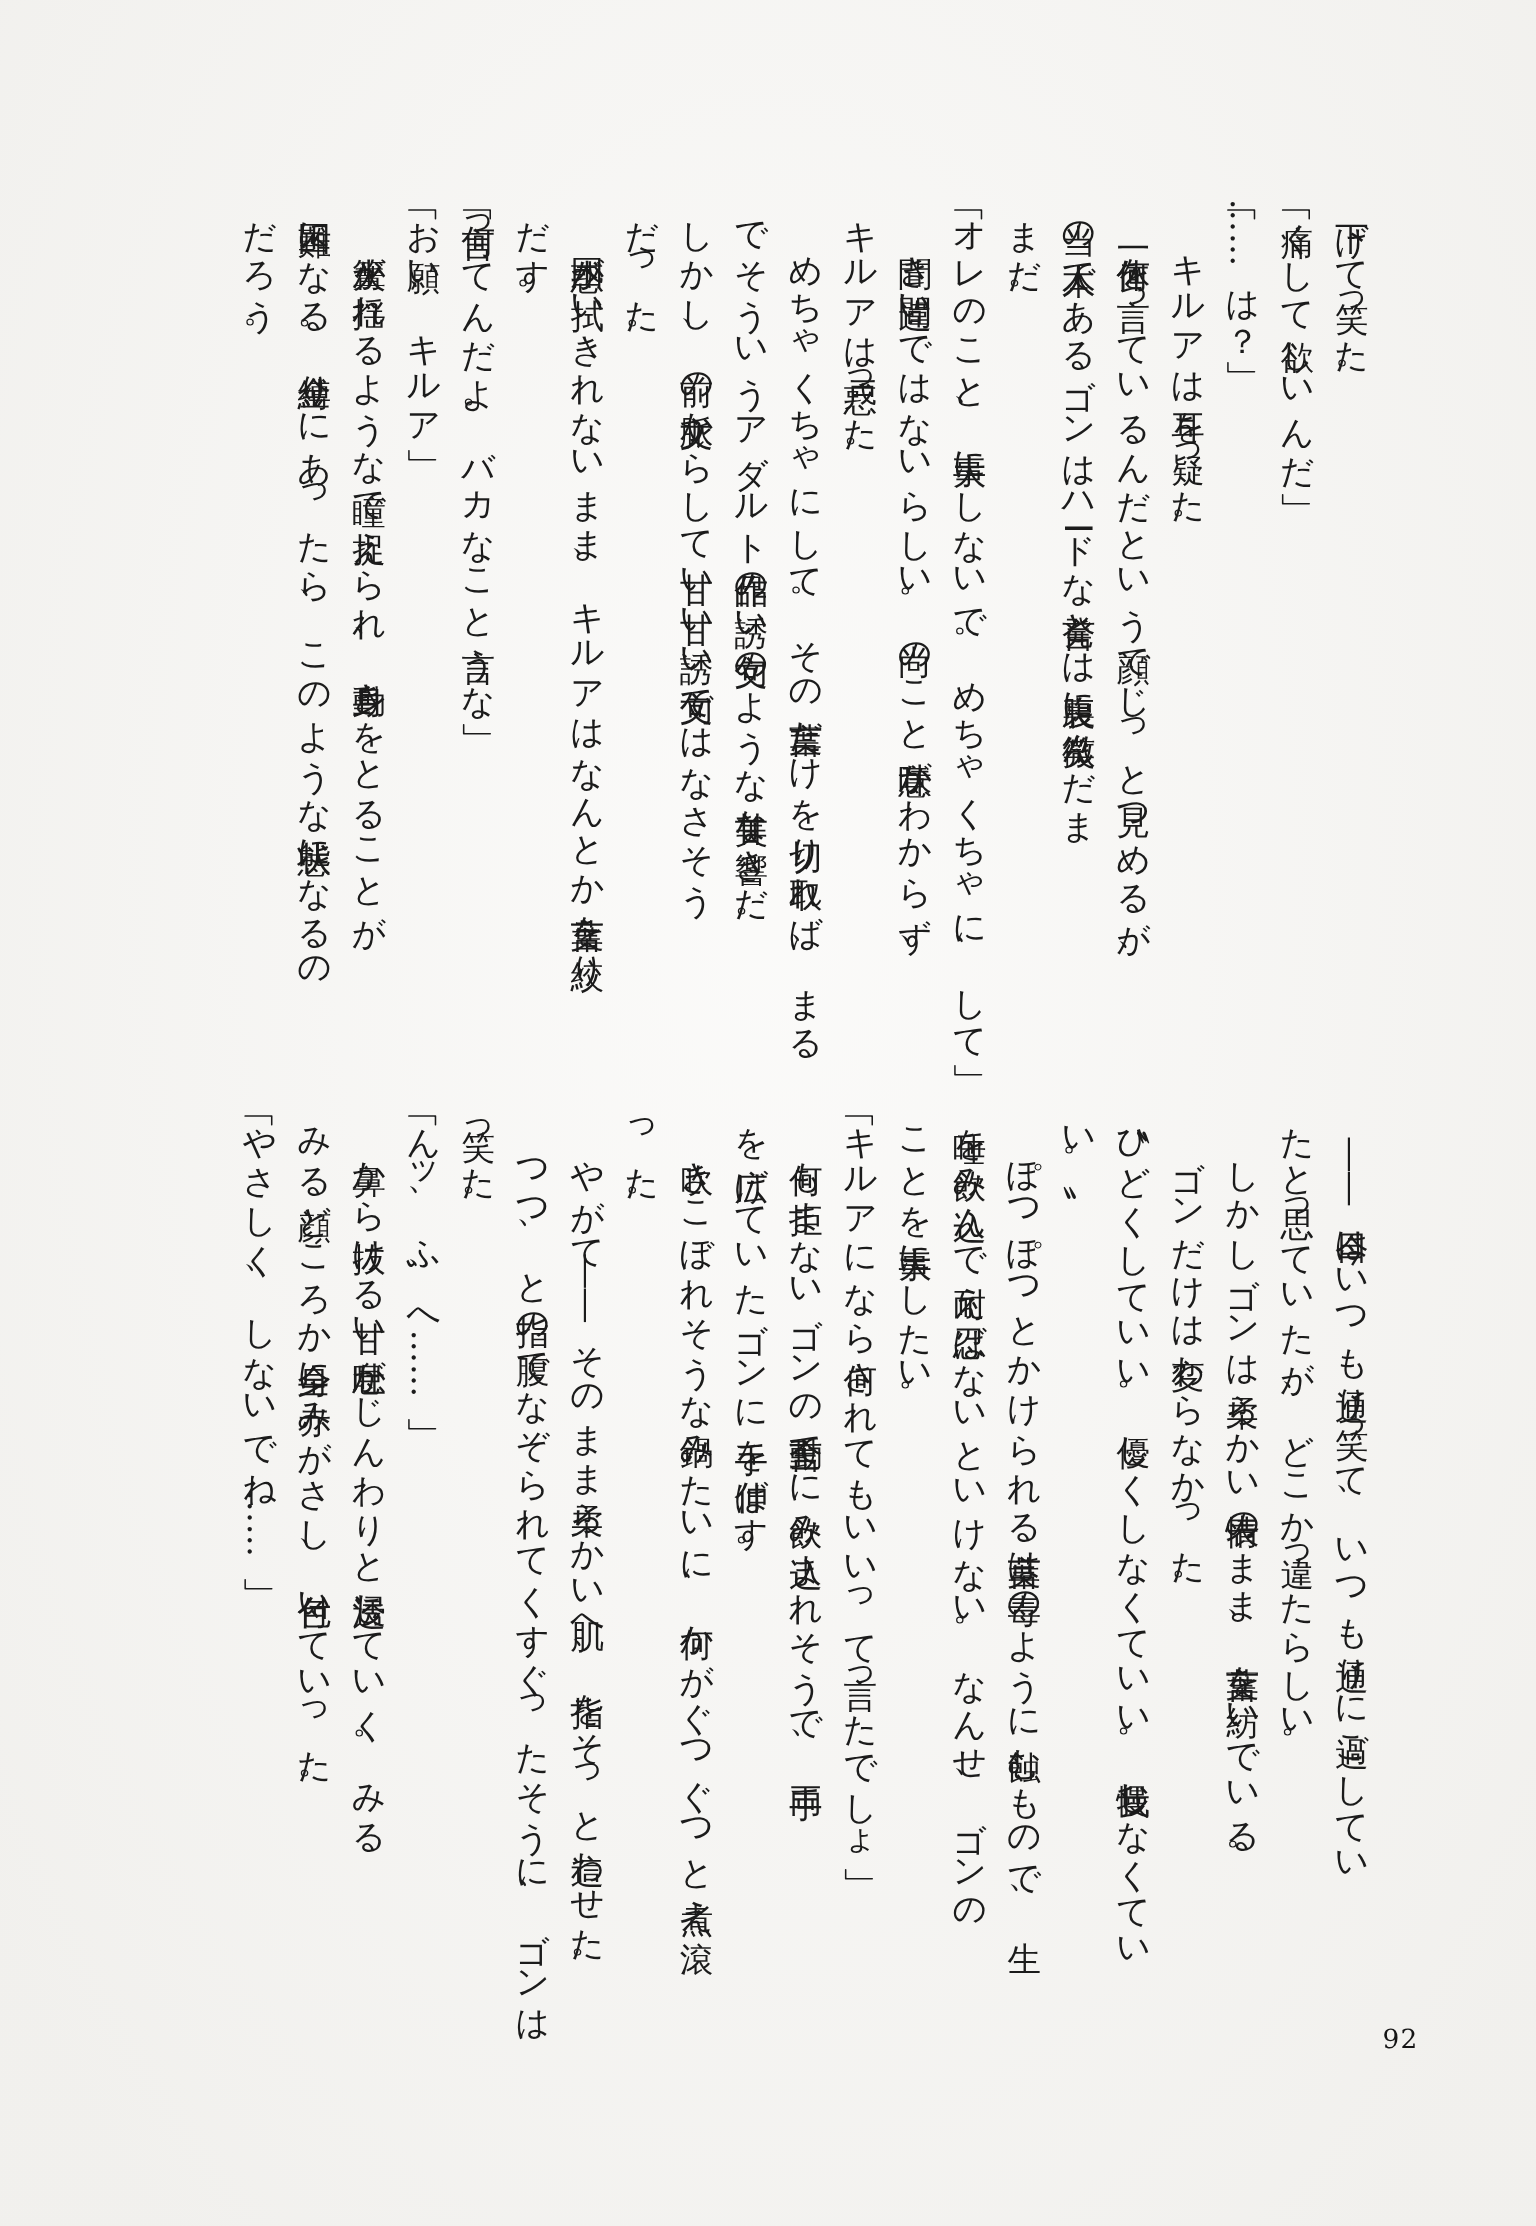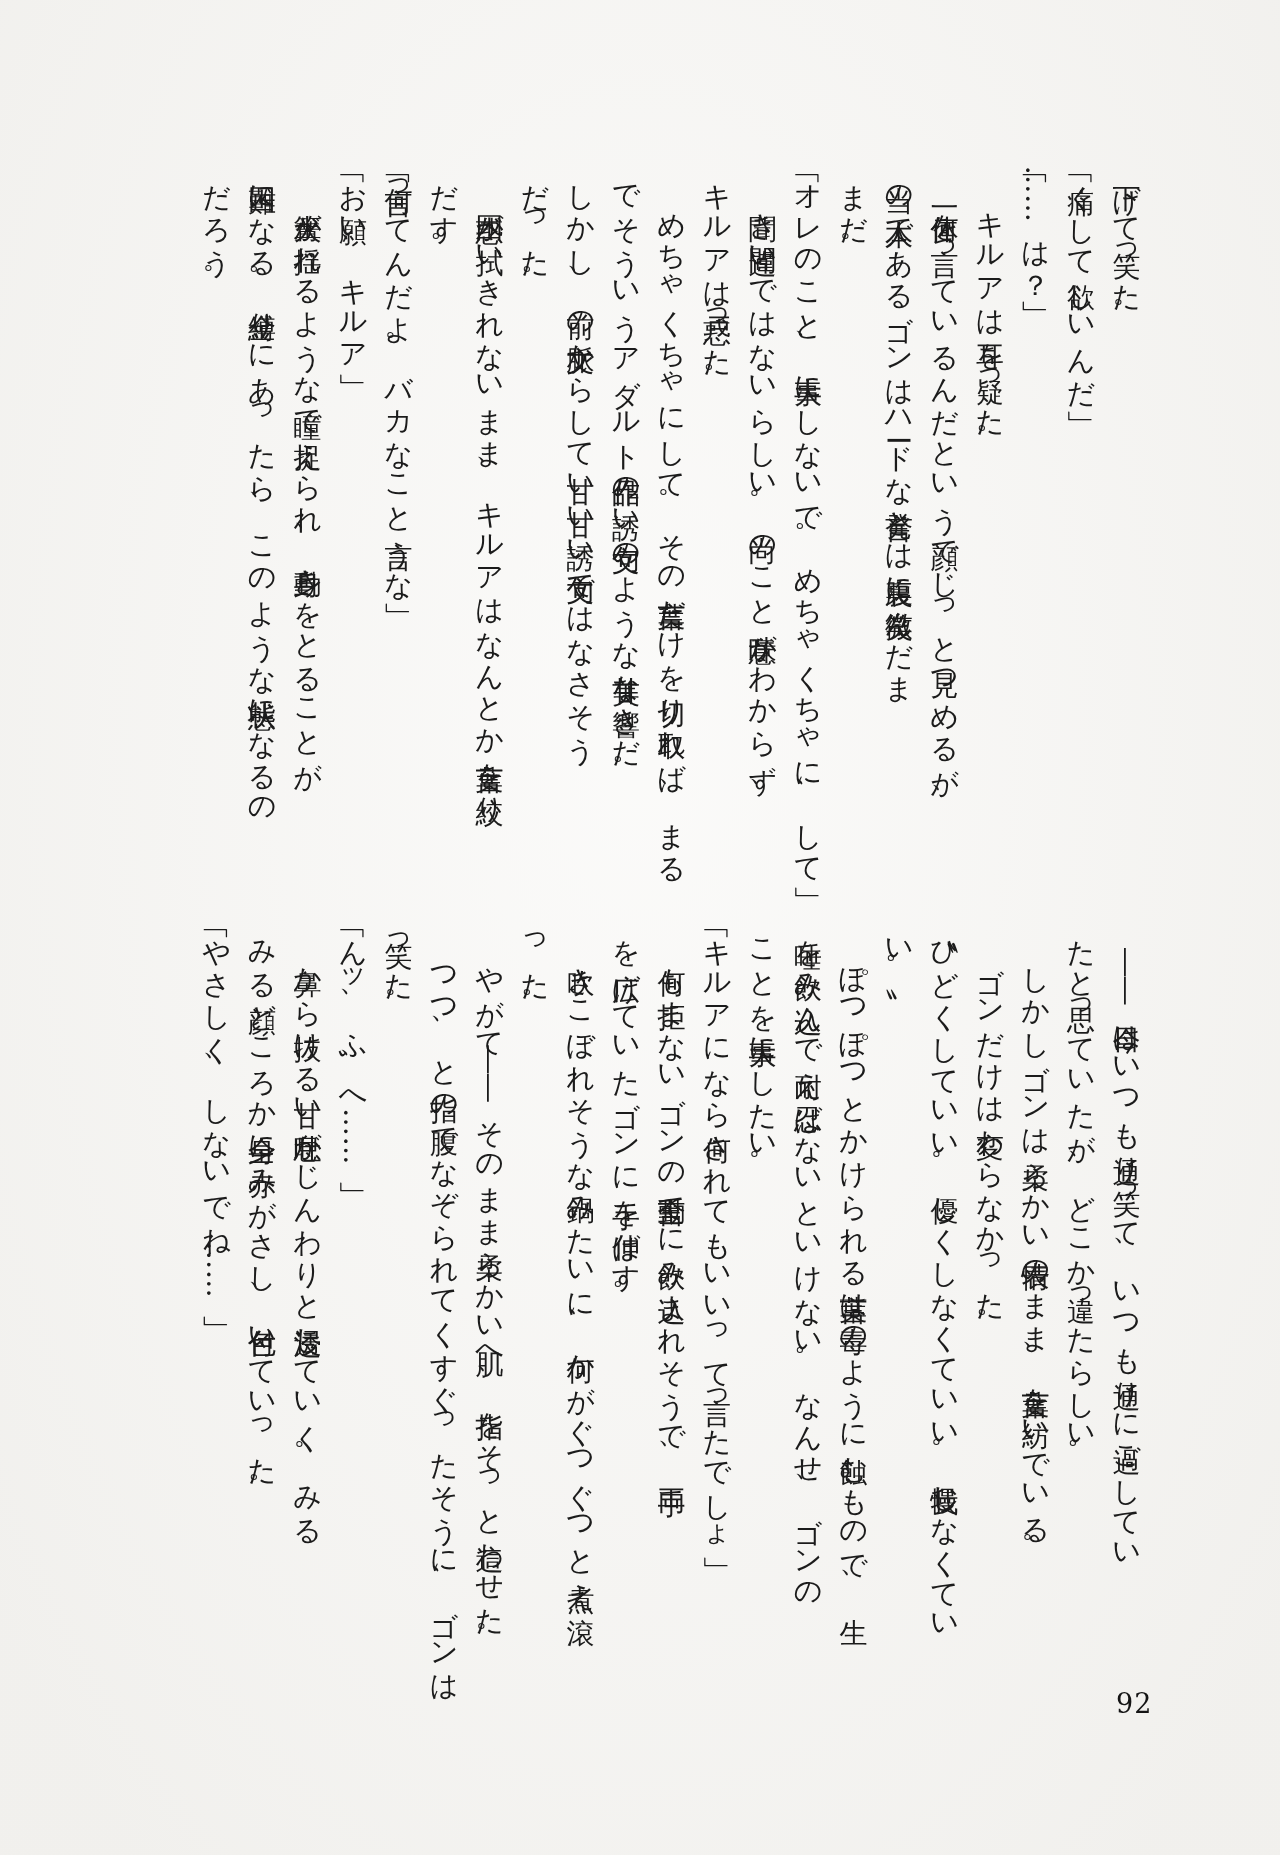--- a/index.html
+++ b/index.html
@@ -37,23 +37,23 @@
     padding: 0;
     white-space: nowrap;
   }
   .text-block .line.indent {
     text-indent: 28px;
   }
   #block-1 { top: 165px; }
   #block-2 { top: 920px; }
   .page-number {
     position: absolute;
-    left: 1116px;
+    left: 1152px;
     top: 1688px;
-    font-size: 27px;
+    font-size: 22px;
     color: #141414;
     letter-spacing: 1px;
   }
 </style>
 </head>
 <body>
 
 <div class="page">
 
   <div id="block-1" class="text-block">

